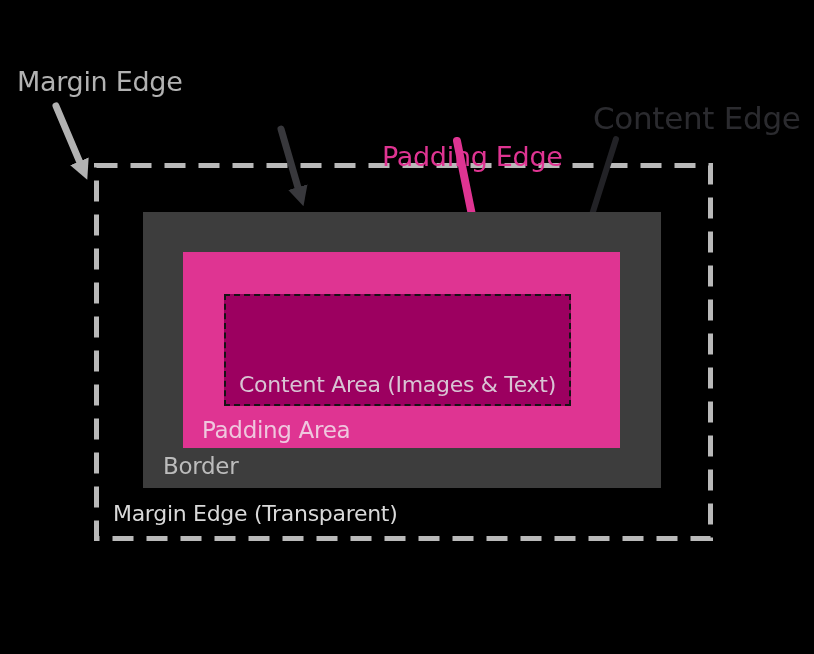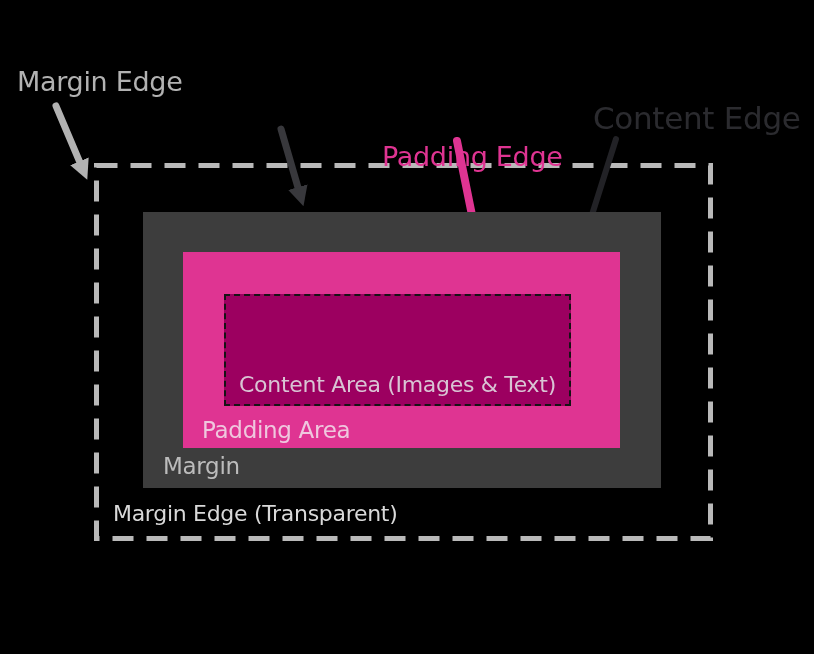--- a/index.html
+++ b/index.html
@@ -158,21 +158,21 @@
     <path class="arrow arrow-border" d="M281,129 L299,191" marker-end="url(#head-border)"></path>
     <path class="arrow arrow-padding" d="M457,141 L476,235" marker-end="url(#head-padding)"></path>
     <path class="arrow arrow-content" d="M616,139 L571,281" marker-end="url(#head-content)"></path>
   </svg>
 
   <div class="lbl lbl-margin-edge">Margin Edge</div>
   <div class="lbl lbl-padding-edge">Padding Edge</div>
   <div class="lbl lbl-content-edge">Content Edge</div>
 
   <div class="border-area">
-    <div class="lbl lbl-border">Margin</div>
+    <div class="lbl lbl-border">Border</div>
 
     <div class="padding-area">
       <div class="lbl lbl-padding">Padding Area</div>
 
       <div class="content-area">
         <div class="lbl lbl-content">Content Area (Images &amp; Text)</div>
       </div>
     </div>
   </div>
 

